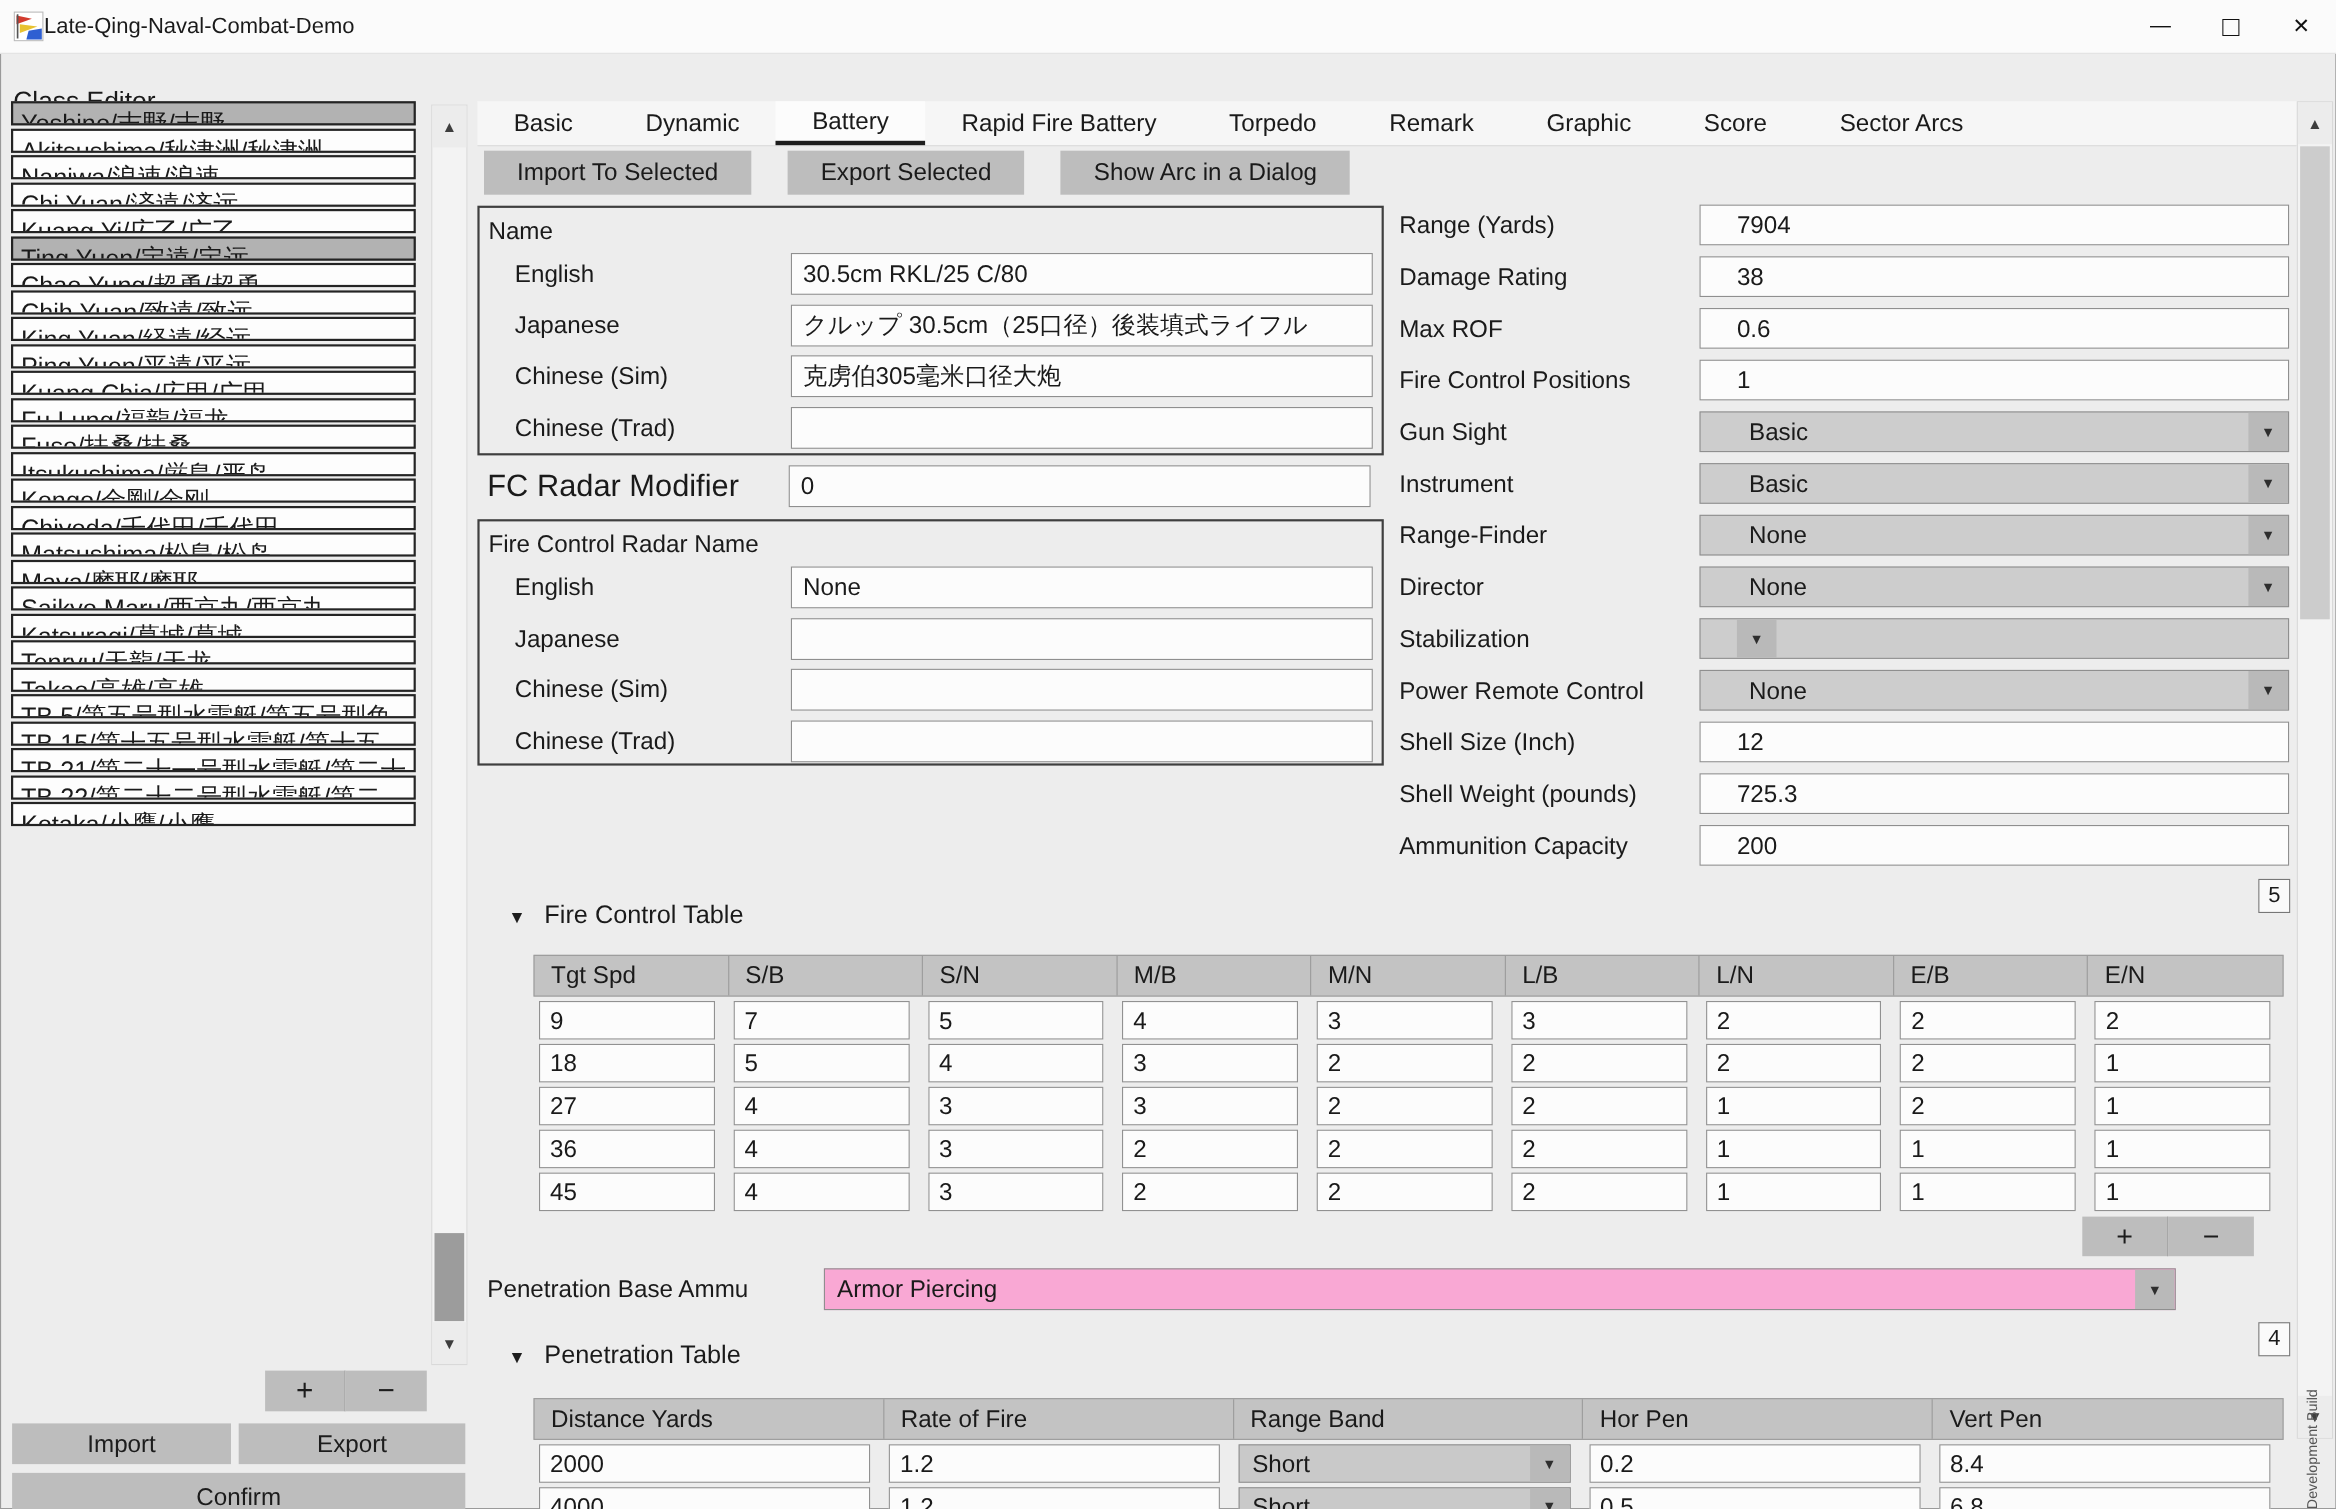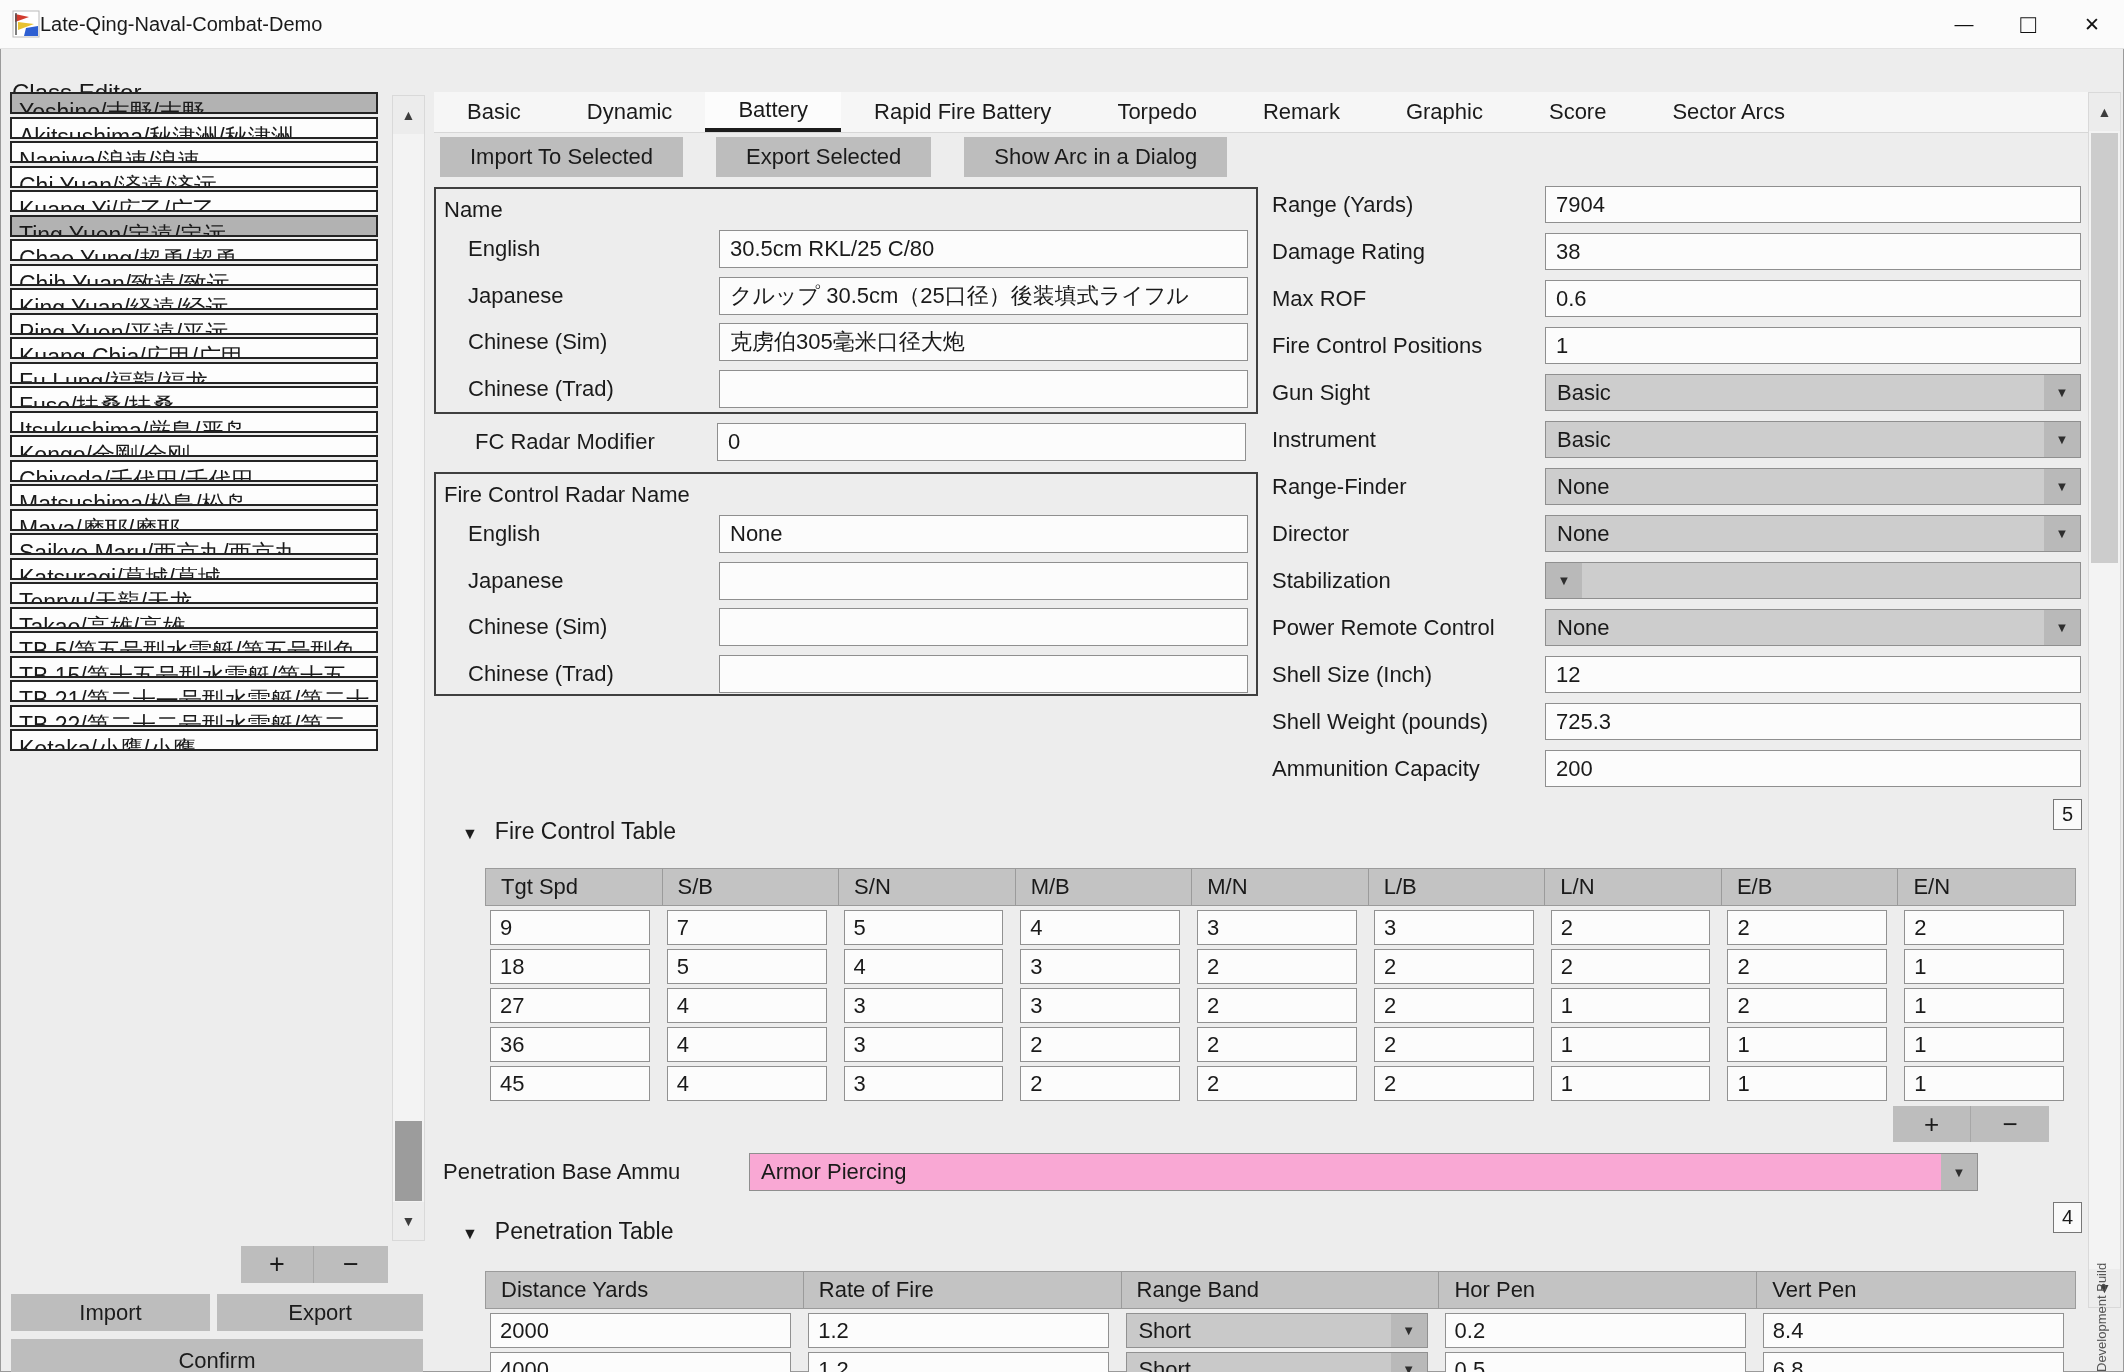--- a/index.html
+++ b/index.html
@@ -67,28 +67,28 @@
   #fcr-group  { left:434px; top:472px; width:824px; height:224px; }
   .legend { position:absolute; left:8px; top:8px; font-size:22px; }
   .grow { position:absolute; left:0; width:100%; height:38px; }
   .glabel { position:absolute; left:32px; top:50%; transform:translateY(-50%); font-size:22px; white-space:nowrap; }
   .grow .input { position:absolute; left:283px; top:0; width:529px; height:38px; }
   .r1 { top:41px; } .r2 { top:88px; } .r3 { top:134px; } .r4 { top:181px; }
 
   .input { background:#fcfcfc; border:1px solid #8f8f8f; font-size:22px; line-height:36px;
     padding:0 10px; white-space:nowrap; overflow:hidden; }
 
-  #fcmod-label { position:absolute; left:443px; top:423px; height:38px; line-height:38px; font-size:22px;margin-left:32px; }
+  #fcmod-label { position:absolute; left:443px; top:423px; height:38px; line-height:38px; font-size:28px; }
   #fcmod-input { position:absolute; left:717px; top:423px; width:529px; height:38px; }
 
   
   #props { position:absolute; left:1272px; top:186px; width:812px; }
   .prop-row { display:flex; align-items:center; height:37px; margin-bottom:10px; }
   .prop-label { width:273px; flex:none; font-size:22px; white-space:nowrap; }
-  .prop-row .input, .prop-row .select { width:536px; height:37px; flex:none; }
+  .prop-row .input, .prop-row .select { width:536px; height:37px; flex:none;padding-left:33px; }
 
   .select { background:#cdcdcd; border:1px solid #8f8f8f; display:flex; align-items:center;
     font-size:22px; overflow:hidden; }
   .select .sel-text { flex:1; padding:0 11px; white-space:nowrap; overflow:hidden; }
   .dd-arrow { width:36px; align-self:stretch; flex:none; display:flex; align-items:center; justify-content:center;
     background:#b9b9b9; }
   .dd-arrow::before { content:"▼"; font-size:13px; color:#2e2e2e; }
 
   
   .spin { position:absolute; width:29px; height:31px; border:1px solid #777; background:#fafafa;

